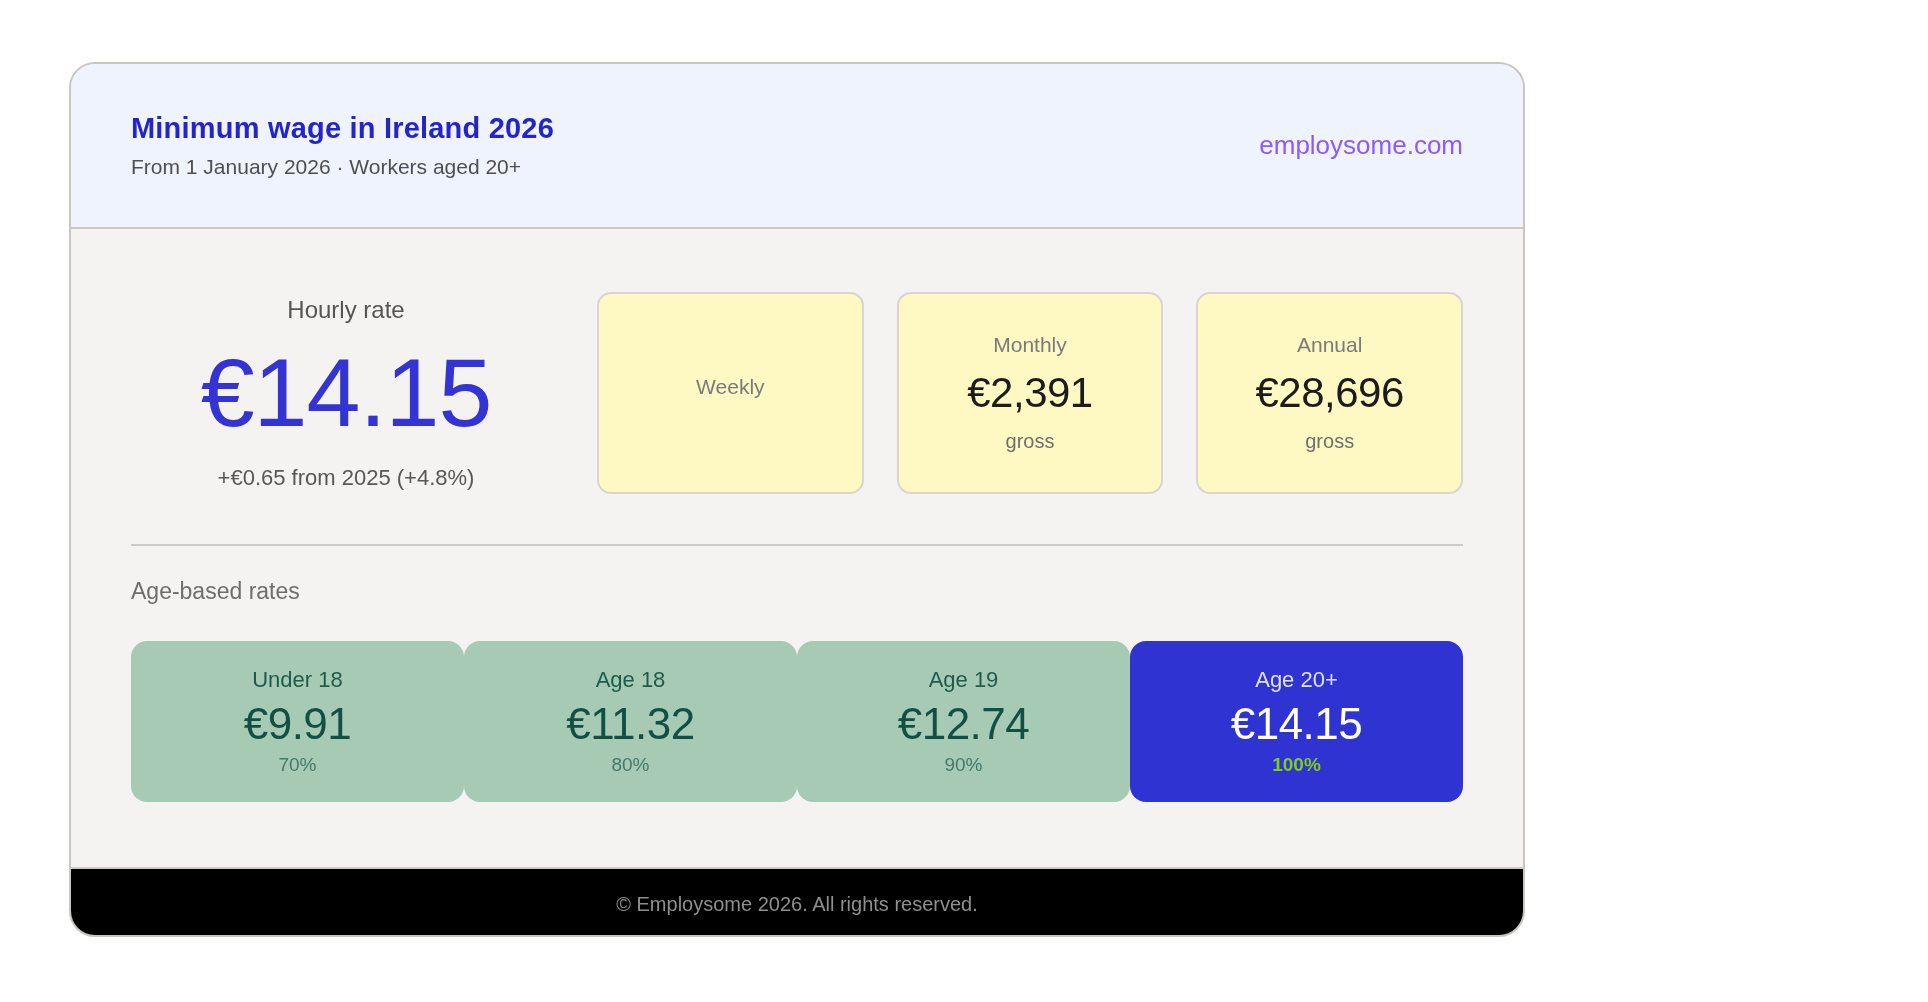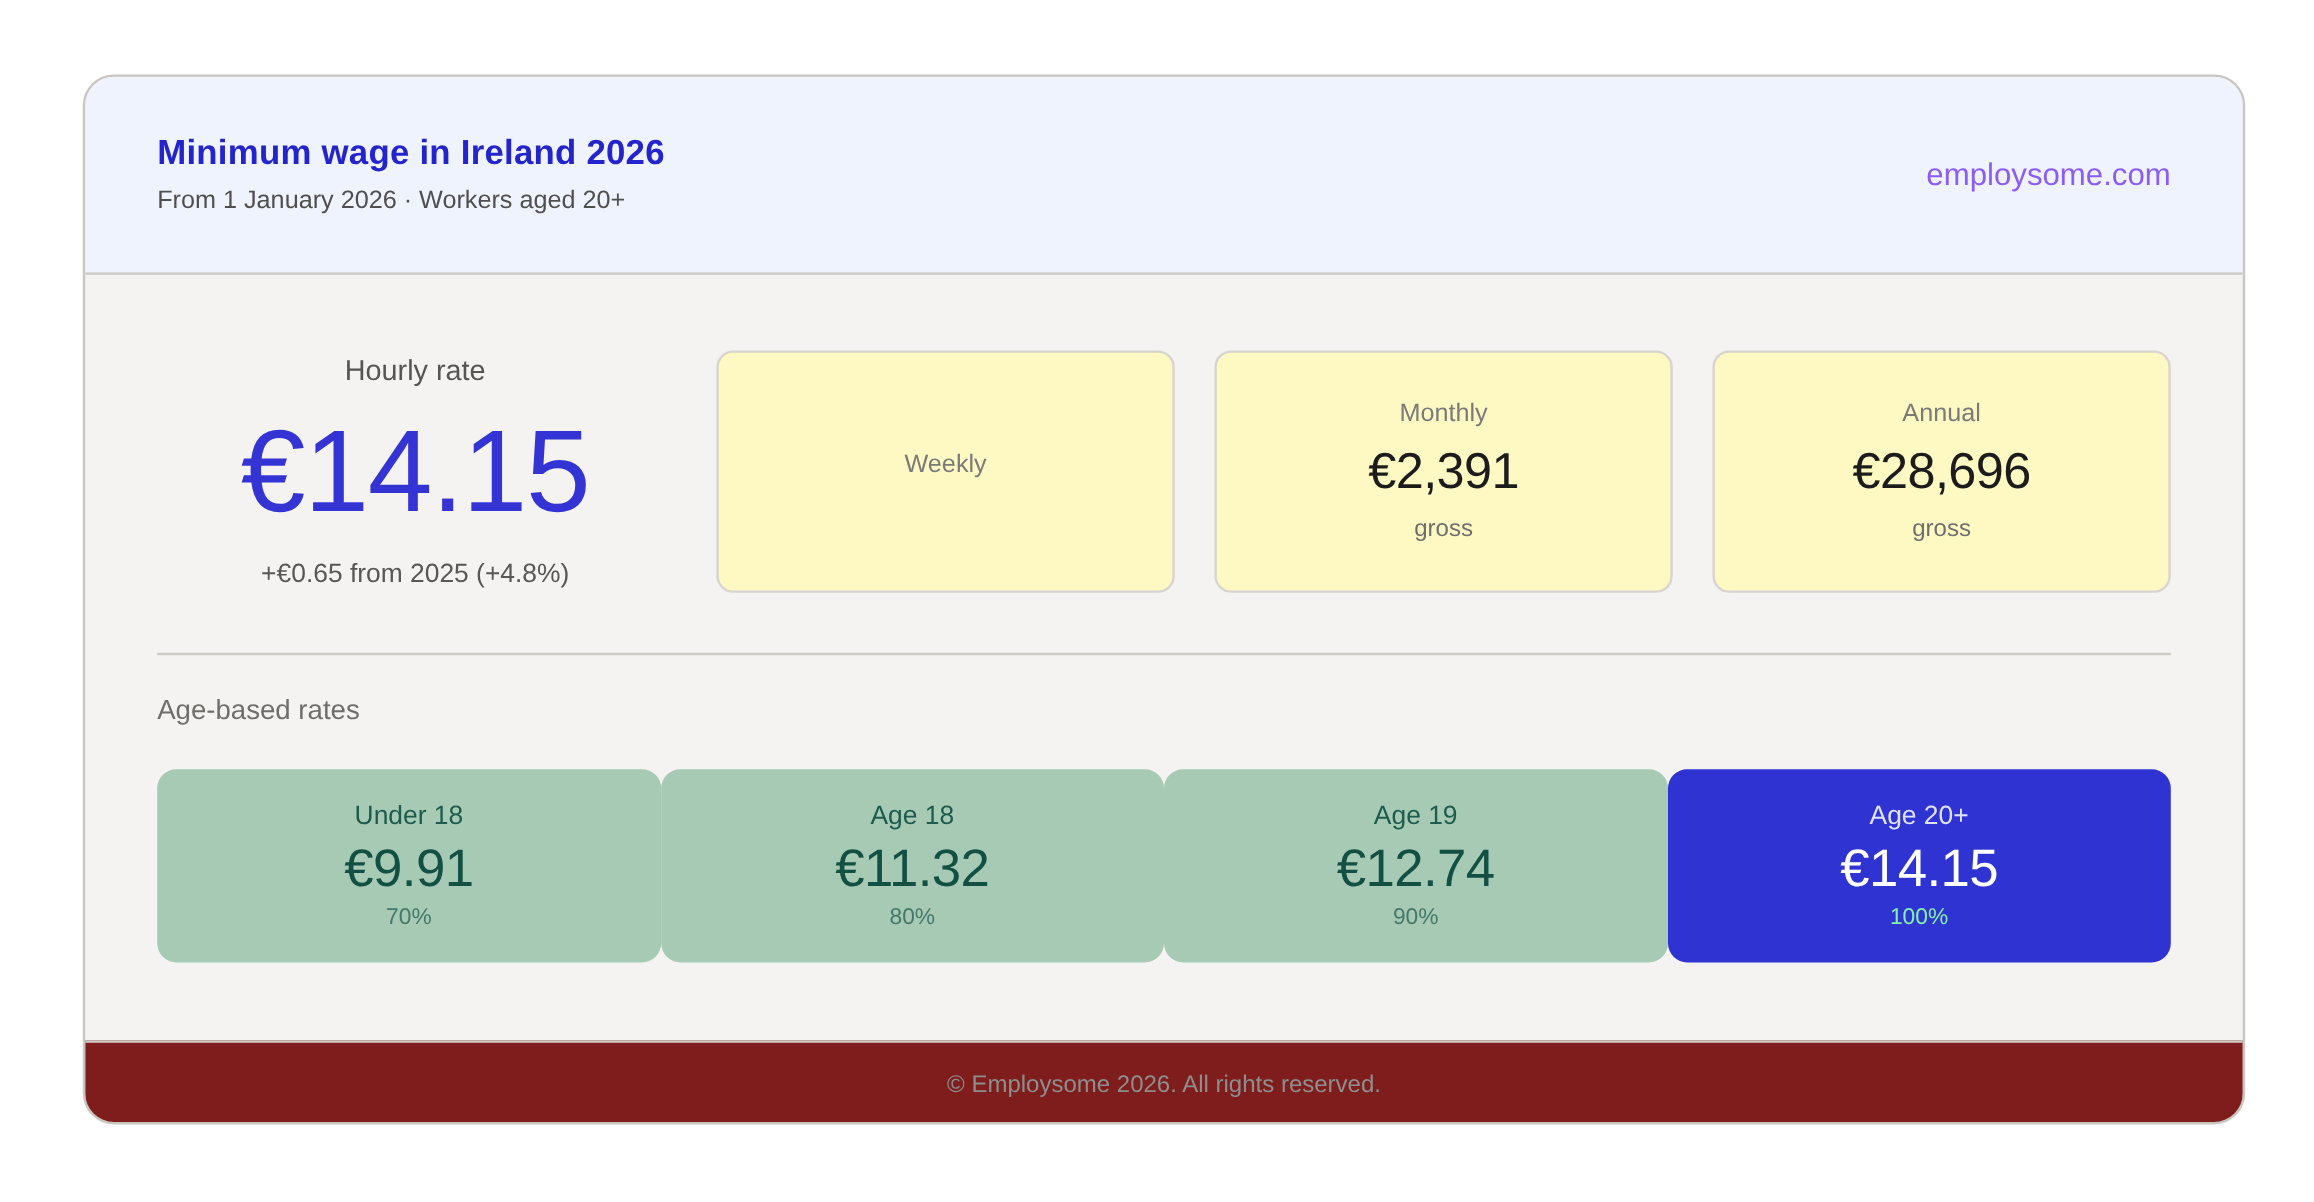--- a/index.html
+++ b/index.html
@@ -3,21 +3,21 @@
 <meta charset="utf-8">
 <style>
   * { margin: 0; padding: 0; box-sizing: border-box; }
   html, body {
     width: 1928px; height: 1002px;
     background: #ffffff;
     font-family: "Liberation Sans", "DejaVu Sans", sans-serif;
   }
   .card {
     position: absolute; left: 69px; top: 62px;
-    width: 1802px; height: 875px;
+    width: 1456px; height: 875px;
     border: 2px solid #c9c5c0;
     border-radius: 26px;
     overflow: hidden;
     background: #f4f3f1;
   }
   
   .header {
     height: 165px;
     background: #eff3fe;
     border-bottom: 2px solid #cdc9c4;
@@ -62,25 +62,25 @@
     border-radius: 16px;
     display: flex; flex-direction: column; justify-content: center;
     text-align: center;
   }
   .tile-label { font-size: 22px; color: #1d5c4c; margin-bottom: 6px; }
   .tile-value { font-size: 44px; color: #135044; letter-spacing: -0.5px; }
   .tile-pct { font-size: 19px; color: #47796b; margin-top: 5px; }
   .tile.highlight { background: #2e33d1; }
   .tile.highlight .tile-label { color: #dee2fb; }
   .tile.highlight .tile-value { color: #ffffff; }
-  .tile.highlight .tile-pct { color: #86efac; }
+  .tile.highlight .tile-pct { color: #84cc16; font-weight: bold; }
   
   .footer {
     height: 72px;
-    background: #7f1d1d;
+    background: #000000;
     border-top: 2px solid #cdc9c4;
     display: flex; align-items: center; justify-content: center;
   }
   .footer-text { font-size: 20px; color: #8e8e8e; }
 </style>
 </head>
 <body>
 
 <div class="card">
 

